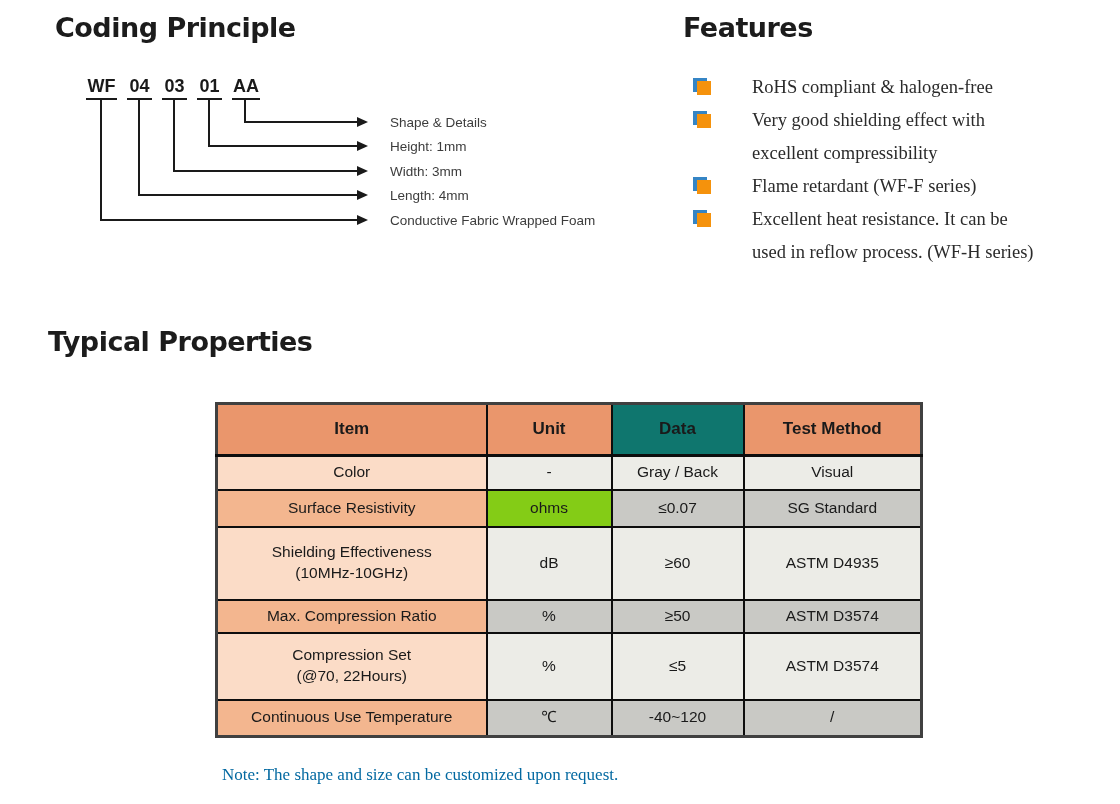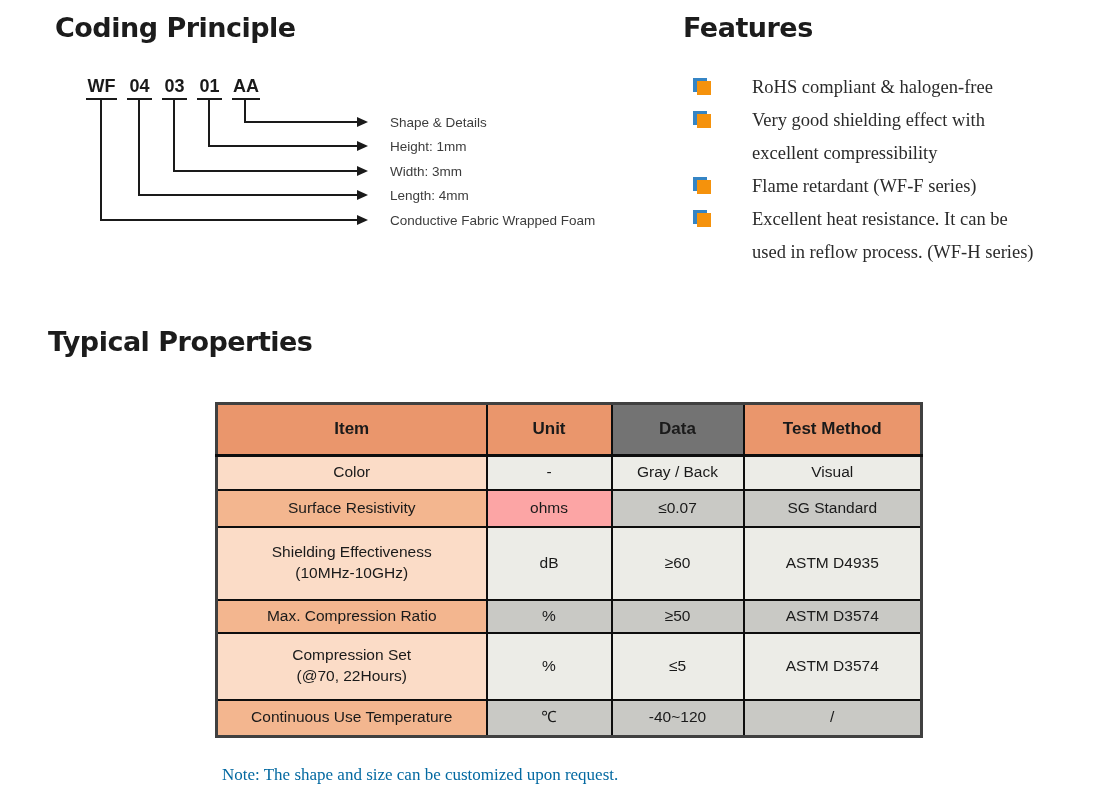--- a/index.html
+++ b/index.html
@@ -178,32 +178,32 @@
     <colgroup>
         <col style="width:270px">
         <col style="width:125px">
         <col style="width:132px">
         <col style="width:178px">
       </colgroup>
     <tbody>
         <tr style="height:52px;">
       <th class="hdr" style="background: rgb(234, 150, 108);">Item</th>
       <th class="hdr" style="background: rgb(234, 150, 108);">Unit</th>
-      <th class="hdr" style="background: #737373;">Data</th>
+      <th class="hdr" style="background: #0f766e;">Data</th>
       <th class="hdr" style="background: rgb(234, 150, 108);">Test Method</th>
     </tr>
     <tr style="height:34px;">
       <td class="item-light" style="background: rgb(251, 220, 199);">Color</td>
       <td class="gray-light" style="background: rgb(236, 236, 231);">-</td>
       <td class="gray-light" style="background: rgb(236, 236, 231);">Gray / Back</td>
       <td class="gray-light" style="background: rgb(236, 236, 231);">Visual</td>
     </tr>
     <tr style="height:37px;">
       <td class="item-dark" style="background: rgb(243, 182, 143);">Surface Resistivity</td>
-      <td class="gray-dark" style="background: #fca5a5;">ohms</td>
+      <td class="gray-dark" style="background: #84cc16;">ohms</td>
       <td class="gray-dark" style="background: rgb(201, 201, 197);">≤0.07</td>
       <td class="gray-dark" style="background: rgb(201, 201, 197);">SG Standard</td>
     </tr>
     <tr style="height:73px;">
       <td class="item-light" style="background: rgb(251, 220, 199);">Shielding Effectiveness
 (10MHz-10GHz)</td>
       <td class="gray-light" style="background: rgb(236, 236, 231);">dB</td>
       <td class="gray-light" style="background: rgb(236, 236, 231);">≥60</td>
       <td class="gray-light" style="background: rgb(236, 236, 231);">ASTM D4935</td>
     </tr>

